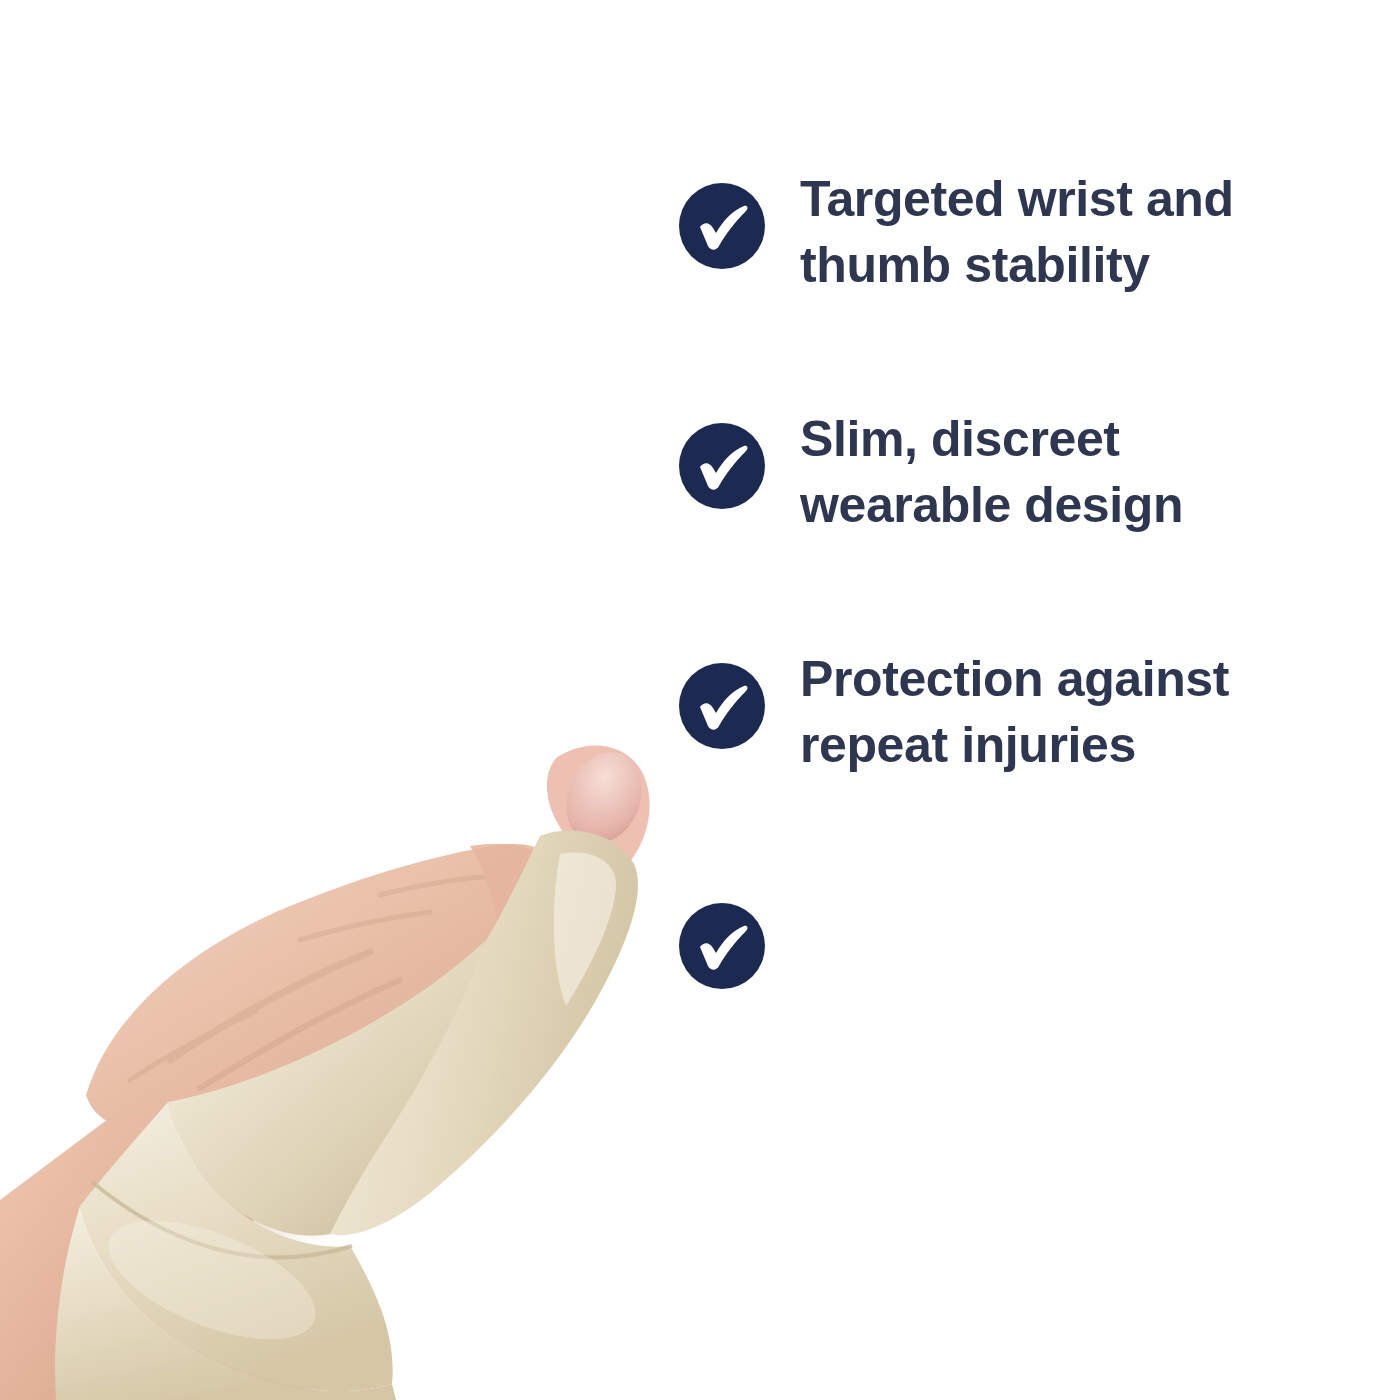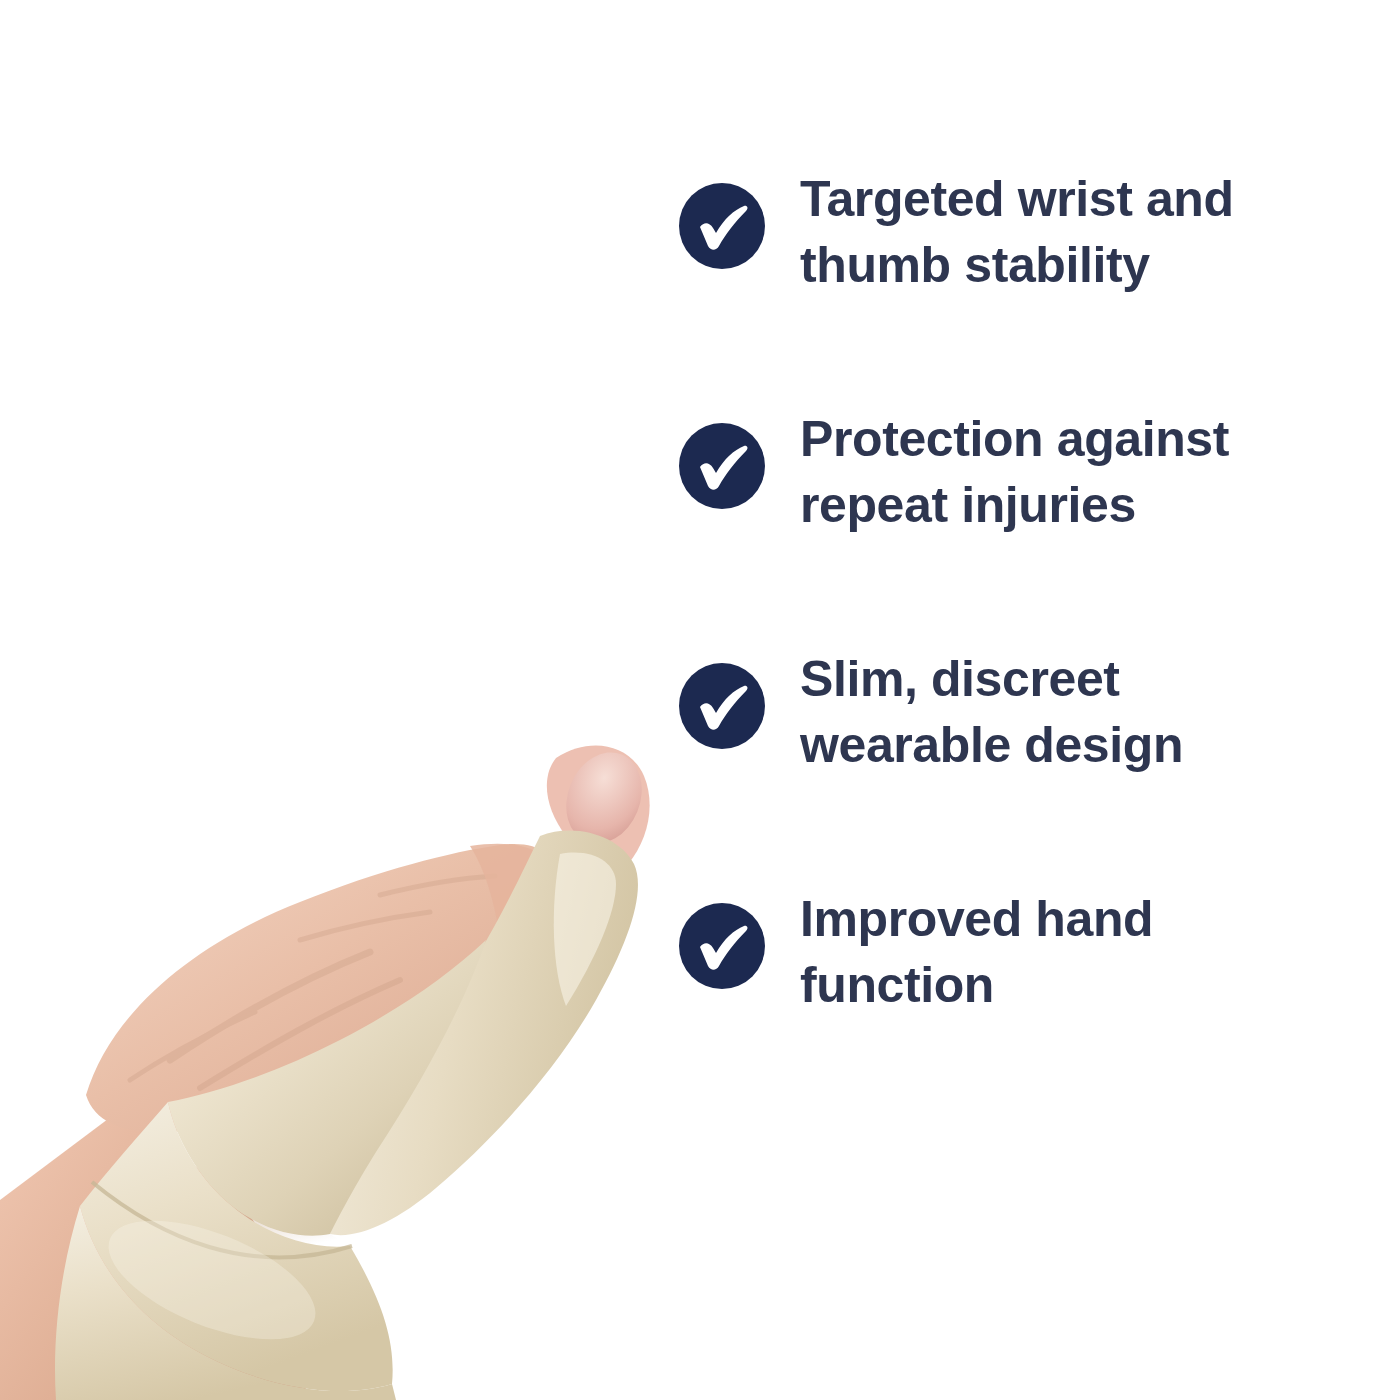--- a/index.html
+++ b/index.html
@@ -202,48 +202,46 @@
       <span class="benefit-icon">
         <svg viewBox="0 0 88 88" xmlns="http://www.w3.org/2000/svg" aria-hidden="true">
           <circle cx="44" cy="44" r="43" fill="#1c2950"></circle>
           <path d="M 22 45 C 26 40, 31 40, 35 46 L 38 51
                    C 46 37, 56 28, 66 24
                    C 69 23, 71 26, 68 29
                    C 57 40, 47 53, 41 64
                    C 38 69, 33 69, 30 64 Z" fill="#ffffff"></path>
         </svg>
       </span>
+      <div class="benefit-text">Slim, discreet
+wearable design</div>
+    </div>
+
+    <div class="benefit-row">
+      <span class="benefit-icon">
+        <svg viewBox="0 0 88 88" xmlns="http://www.w3.org/2000/svg" aria-hidden="true">
+          <circle cx="44" cy="44" r="43" fill="#1c2950"></circle>
+          <path d="M 22 45 C 26 40, 31 40, 35 46 L 38 51
+                   C 46 37, 56 28, 66 24
+                   C 69 23, 71 26, 68 29
+                   C 57 40, 47 53, 41 64
+                   C 38 69, 33 69, 30 64 Z" fill="#ffffff"></path>
+        </svg>
+      </span>
       <div class="benefit-text">Protection against
 repeat injuries</div>
     </div>
 
     <div class="benefit-row">
       <span class="benefit-icon">
         <svg viewBox="0 0 88 88" xmlns="http://www.w3.org/2000/svg" aria-hidden="true">
           <circle cx="44" cy="44" r="43" fill="#1c2950"></circle>
           <path d="M 22 45 C 26 40, 31 40, 35 46 L 38 51
                    C 46 37, 56 28, 66 24
                    C 69 23, 71 26, 68 29
                    C 57 40, 47 53, 41 64
                    C 38 69, 33 69, 30 64 Z" fill="#ffffff"></path>
         </svg>
       </span>
-      <div class="benefit-text">Slim, discreet
-wearable design</div>
-    </div>
-
-    <div class="benefit-row">
-      <span class="benefit-icon">
-        <svg viewBox="0 0 88 88" xmlns="http://www.w3.org/2000/svg" aria-hidden="true">
-          <circle cx="44" cy="44" r="43" fill="#1c2950"></circle>
-          <path d="M 22 45 C 26 40, 31 40, 35 46 L 38 51
-                   C 46 37, 56 28, 66 24
-                   C 69 23, 71 26, 68 29
-                   C 57 40, 47 53, 41 64
-                   C 38 69, 33 69, 30 64 Z" fill="#ffffff"></path>
-        </svg>
-      </span>
-      <div class="benefit-text">Improved hand
-function</div>
     </div>
 
   </div>
 </div>
 
 </body></html>

